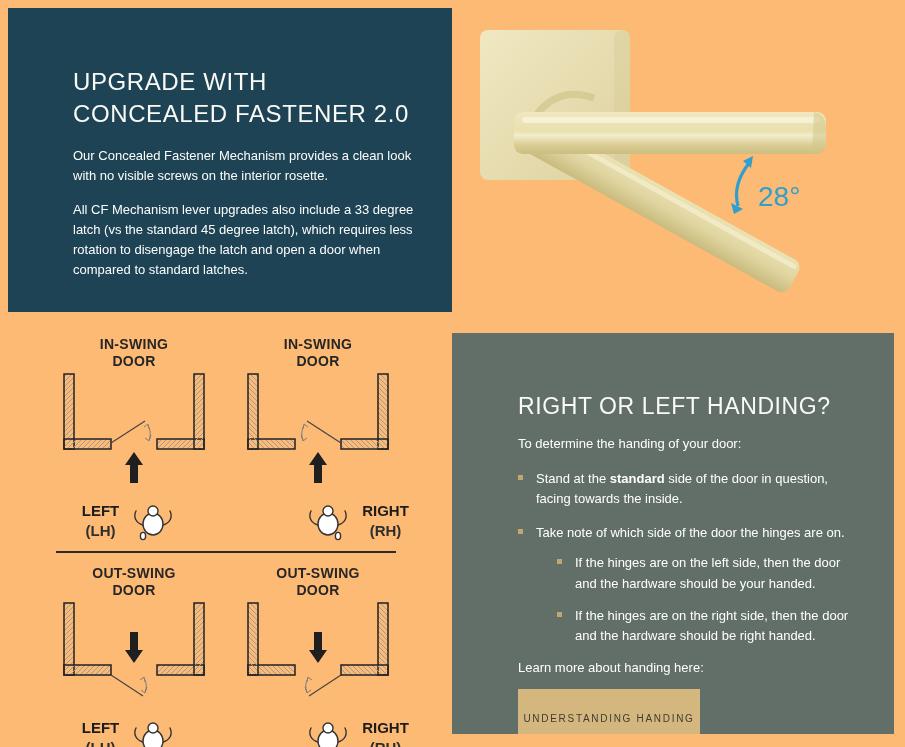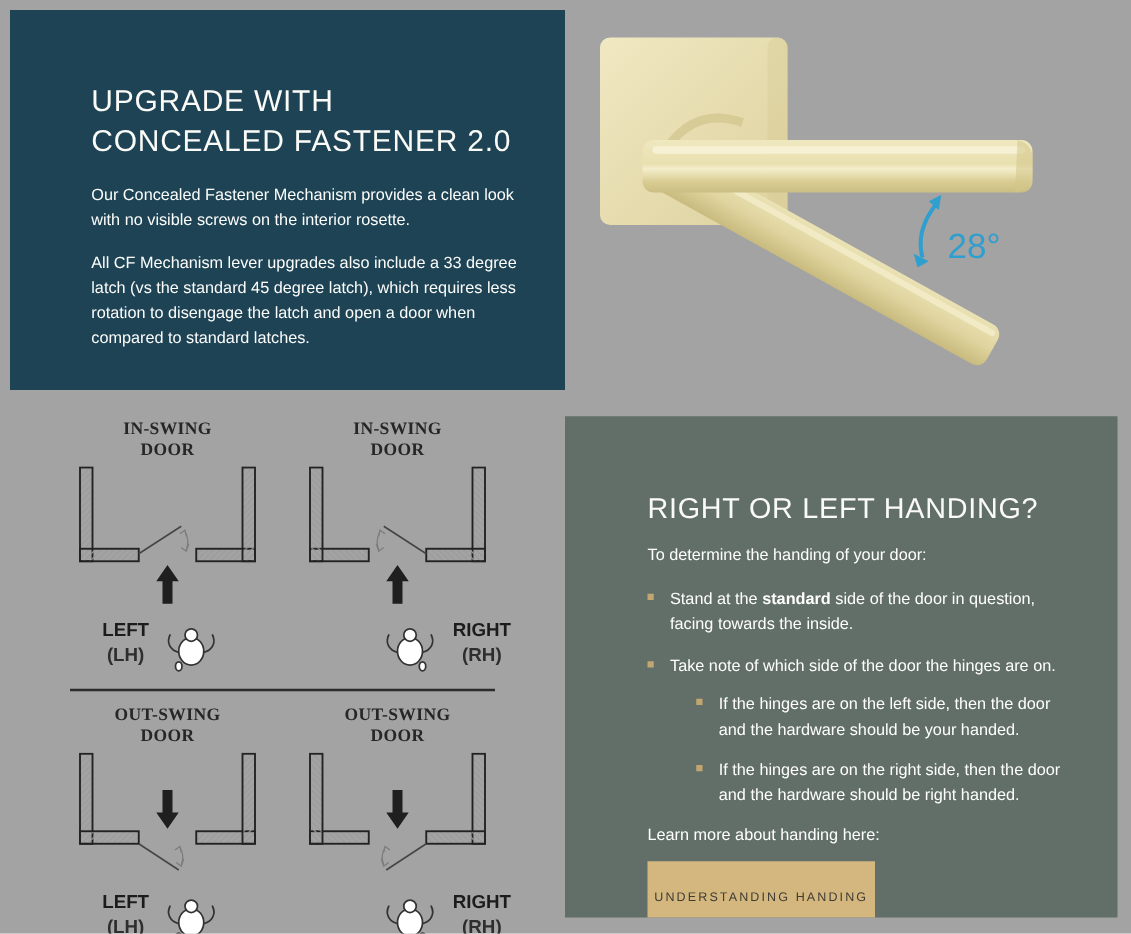--- a/index.html
+++ b/index.html
@@ -1,35 +1,35 @@
 <!DOCTYPE html>
 <html><head>
 <meta charset="utf-8">
 <style>
   html,body{margin:0;padding:0;background:#ffffff;}
-  .page{position:relative;width:905px;height:747px;background:#a3a3a3;overflow:hidden;
+  .page{position:relative;width:905px;height:747px;background:#fdba74;overflow:hidden;
         font-family:"Liberation Sans",sans-serif;}
 
   
   .cf-panel{position:absolute;left:8px;top:8px;width:444px;height:304px;background:#1D4355;
             color:#ffffff;padding:58px 38px 0 65px;box-sizing:border-box;}
   .cf-panel h1{font-size:24px;font-weight:300;letter-spacing:.6px;line-height:1.32;
                margin:0 0 17px 0;color:#FAFAF6;}
   .cf-panel p{font-size:13px;line-height:1.55;margin:0 0 13px 0;color:#FDFDFB;}
 
   
   .lever-figure{position:absolute;left:462px;top:18px;width:440px;height:285px;}
 
   
   .diagrams{position:absolute;left:26px;top:336px;width:400px;}
   .drow{display:flex;justify-content:center;gap:16px;}
   .dcell{width:168px;display:flex;flex-direction:column;align-items:center;}
   .dtitle{font-size:14px;font-weight:bold;letter-spacing:.3px;line-height:1.18;text-align:center;
-          color:#262626;margin-bottom:4px;font-family:Liberation Serif, serif;}
-  .dlabels{display:flex;align-items:center;gap:13px;margin-top:4px;height:52px;margin-left:36px;}
+          color:#262626;margin-bottom:4px;}
+  .dlabels{display:flex;align-items:flex-end;gap:13px;margin-top:4px;height:52px;margin-left:36px;}
   .dside{font-size:15px;font-weight:bold;color:#1c1c1c;text-align:center;line-height:1.35;}
   .dabbr{font-size:15px;font-weight:700;color:#2e2e2e;}
   .shiftL{transform:translateX(-24px);}
   .shiftR{transform:translateX(22px);}
   .person{margin-top:8px;}
   .divider{width:340px;height:2px;background:#2b2b2b;margin:10px auto 12px auto;}
 
   .wall{fill:url(#hatch);stroke:#222222;stroke-width:1.5;}
   .door{stroke:#444444;stroke-width:1.2;}
   .swing{stroke:#7d7d7d;stroke-width:1;fill:none;}

